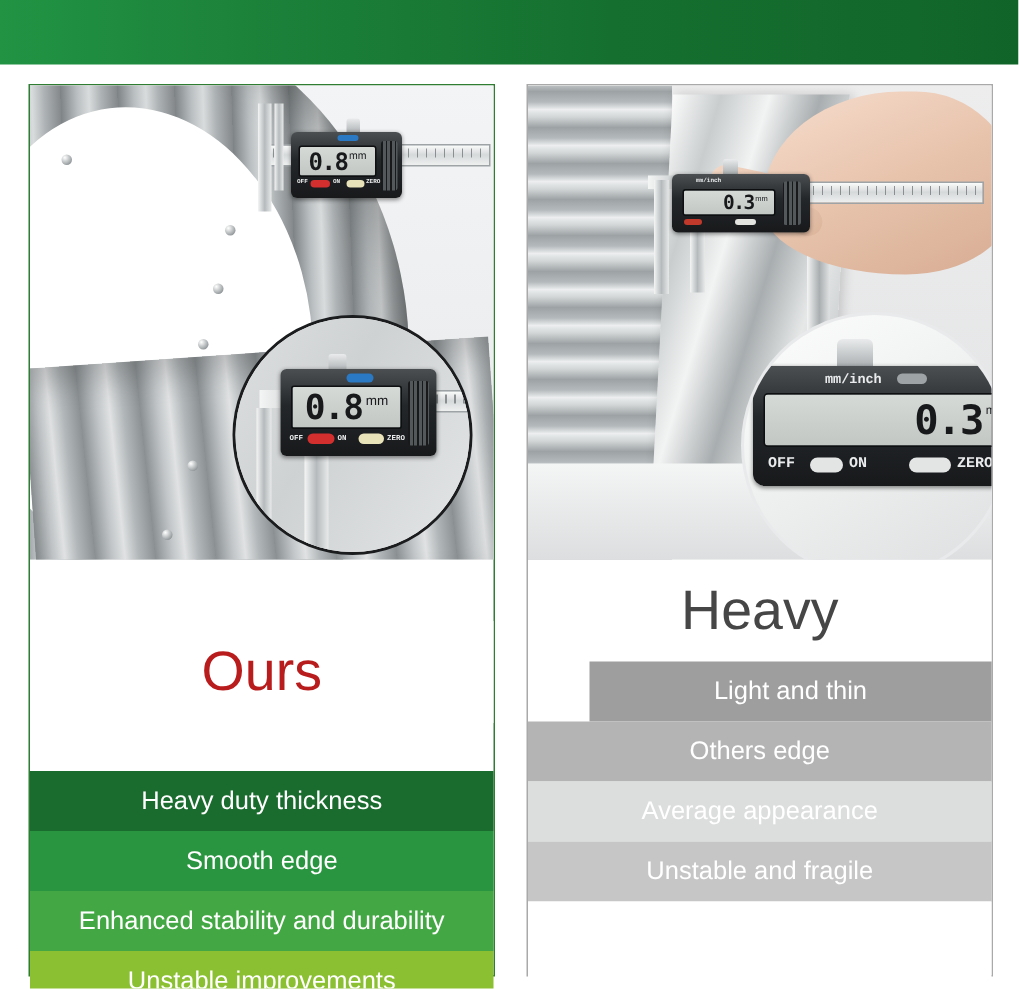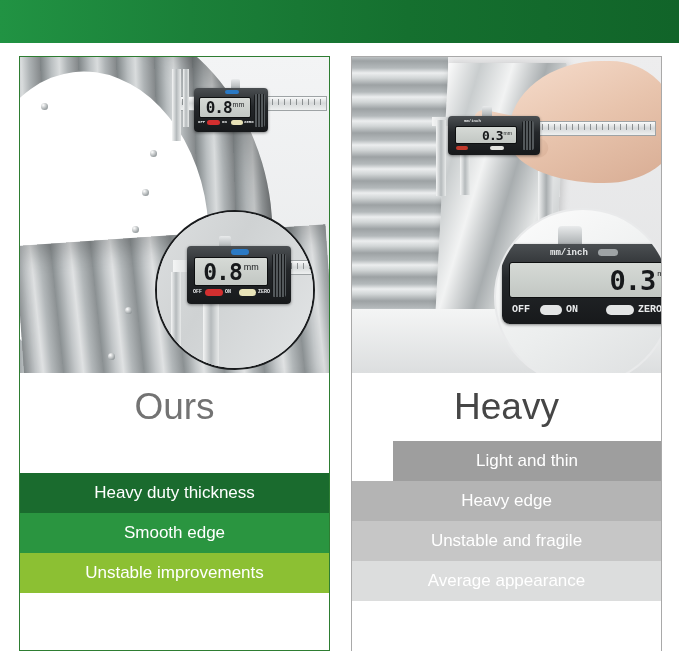--- a/index.html
+++ b/index.html
@@ -233,21 +233,21 @@
   
   .panel-heading {
     height: 68px;
     display: flex;
     align-items: center;
     justify-content: center;
     font-size: 37px;
     font-weight: 400;
     background: #ffffff;
   }
-  .panel-heading.ours   { color: #737373; }
+  .panel-heading.ours   { color: #b91c1c; margin-top: 41px; }
   .panel-heading.others { color: #464646; }
 
   
   .feature-row {
     height: 40px;
     display: flex;
     align-items: center;
     justify-content: center;
     color: #ffffff;
     font-size: 17px;
@@ -338,20 +338,21 @@
           <div class="cal-label" style="left:71px; top:43px; font-size:5px;">ZERO</div>
           <div class="thumbwheel" style="left:85px; top:8px; width:14px; height:43px;"></div>
         </div>
       </div>
     </div>
 
     <div class="panel-heading ours">Ours</div>
 
     <div class="feature-row" style="background:#1a6b2e;margin-top:32px;">Heavy duty thickness</div>
     <div class="feature-row" style="background:#2a9540;">Smooth edge</div>
+    <div class="feature-row" style="background:#43a844;">Enhanced stability and durability</div>
     <div class="feature-row" style="background:#8cc033;">Unstable improvements</div>
 
   </div>
 
   <div class="panel right">
 
     <div class="photo photo-others">
       <div class="thin-corr"></div>
       <div class="thin-sheet"></div>
       <div class="thin-post"></div>
@@ -397,20 +398,20 @@
           <div class="cal-label" style="left:64px; top:60px; font-size:10px;">ON</div>
           <div class="btn-pill" style="left:104px; top:61px; width:28px; height:10px; background:#e3e5e5;"></div>
           <div class="cal-label" style="left:136px; top:60px; font-size:10px;">ZERO</div>
         </div>
       </div>
     </div>
 
     <div class="panel-heading others">Heavy</div>
 
     <div class="feature-row" style="background:#9e9e9e;margin-left:41px;">Light and thin</div>
-    <div class="feature-row" style="background:#b4b4b4;">Heavy edge</div>
+    <div class="feature-row" style="background:#b4b4b4;">Others edge</div>
+    <div class="feature-row" style="background:#dcdddd;">Average appearance</div>
     <div class="feature-row" style="background:#c6c6c6;">Unstable and fragile</div>
-    <div class="feature-row" style="background:#dcdddd;">Average appearance</div>
 
     <div class="footer-blank"></div>
   </div>
 
 </div>
 
 </body></html>

